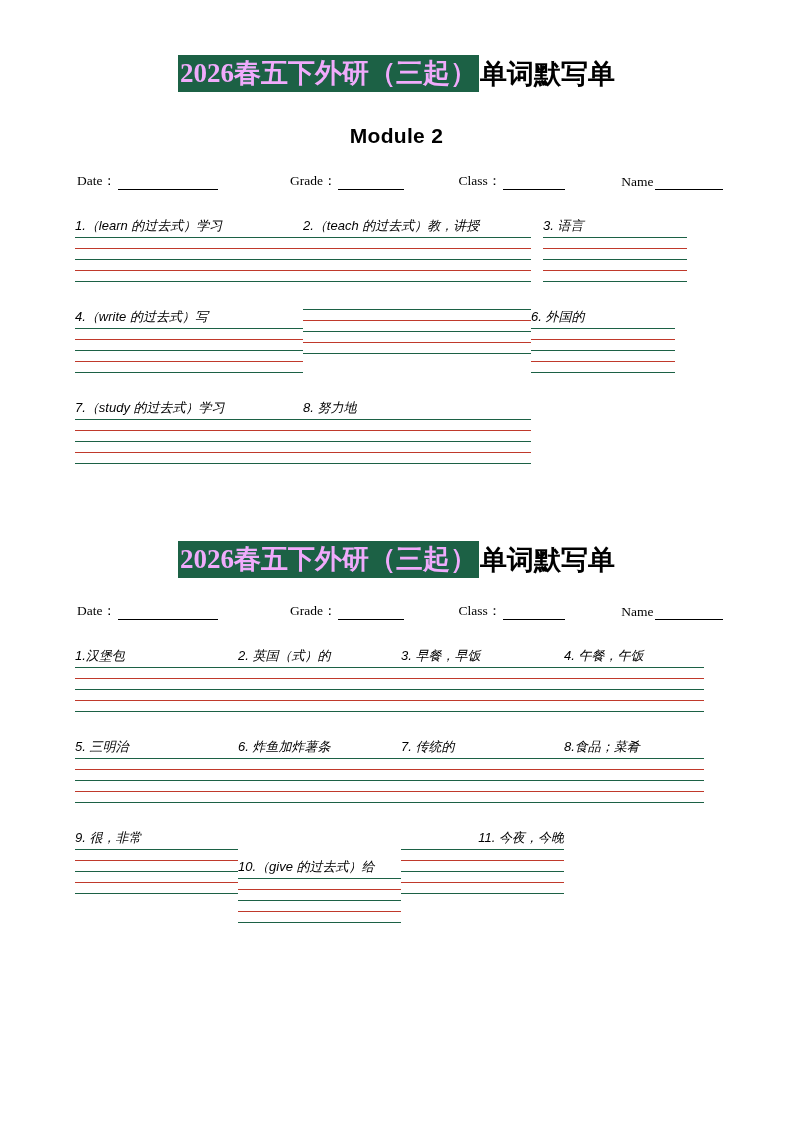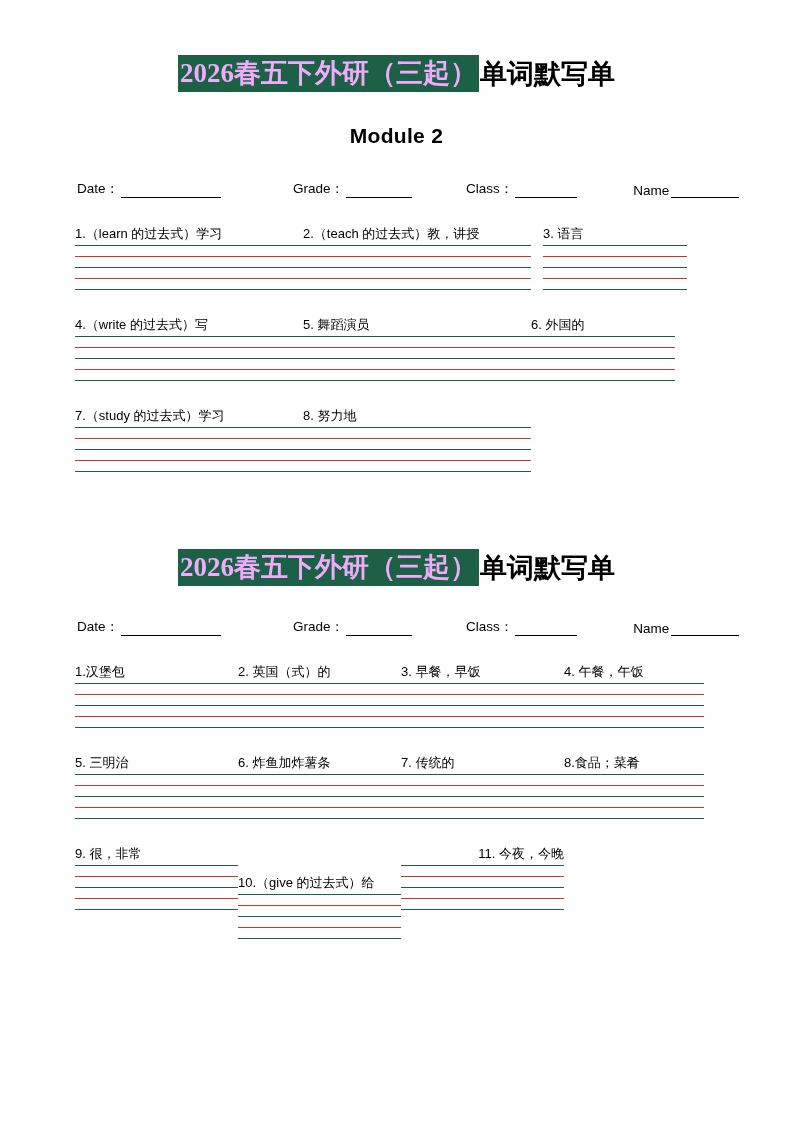--- a/index.html
+++ b/index.html
@@ -53,25 +53,25 @@
     text-align: center;
     font-family: "Liberation Sans", sans-serif;
     font-weight: bold;
     font-size: 21px;
     margin-top: 32px;
     letter-spacing: 0.3px;
   }
 
   
   .meta {
-    margin-top: 32px;
+    margin-top: 24px;
     display: flex;
     align-items: flex-end;
     font-size: 13.5px;
-    font-family: Liberation Sans, sans-serif;
+    font-family: Liberation Serif, serif;
     padding: 0 0 0 2px;
   }
   .meta-item {
     display: flex;
     align-items: flex-end;
   }
   .meta-label {
     white-space: nowrap;
   }
   .meta-blank {
@@ -79,20 +79,21 @@
     height: 14px;
     margin-left: 2px;
   }
 
   
   .grid {
     margin-top: 28px;
   }
   .row {
     display: flex;
+    font-style: italic;
   }
   .cell {
     box-sizing: border-box;
   }
   .word {
     font-size: 13px;
     font-family: "Liberation Sans", sans-serif;
     white-space: nowrap;
     line-height: 16px;
     padding-bottom: 3px;
@@ -194,21 +195,20 @@
           <div class="word">4.（write 的过去式）写</div>
           <div class="lines">
             <div class="ln ln1"></div>
             <div class="ln red ln2"></div>
             <div class="ln ln3"></div>
             <div class="ln red ln4"></div>
             <div class="ln ln5"></div>
           </div>
         </div>
         <div class="cell" style="width:228px;">
-          <div class="word">5. 舞蹈演员</div>
           <div class="lines">
             <div class="ln ln1"></div>
             <div class="ln red ln2"></div>
             <div class="ln ln3"></div>
             <div class="ln red ln4"></div>
             <div class="ln ln5"></div>
           </div>
         </div>
         <div class="cell" style="width:144px;">
           <div class="word">6. 外国的</div>

